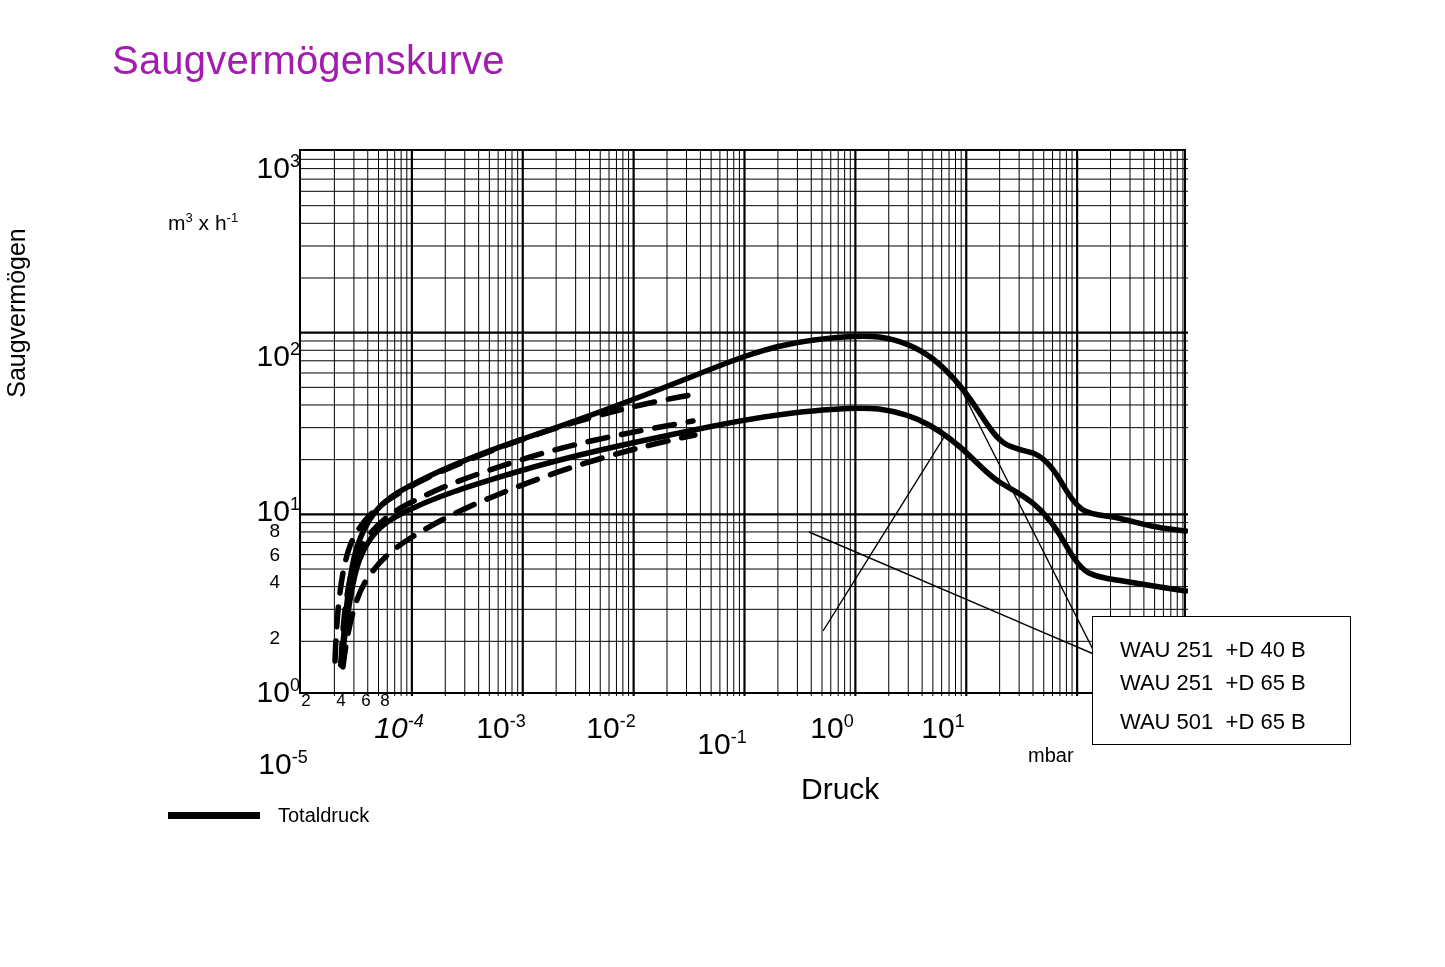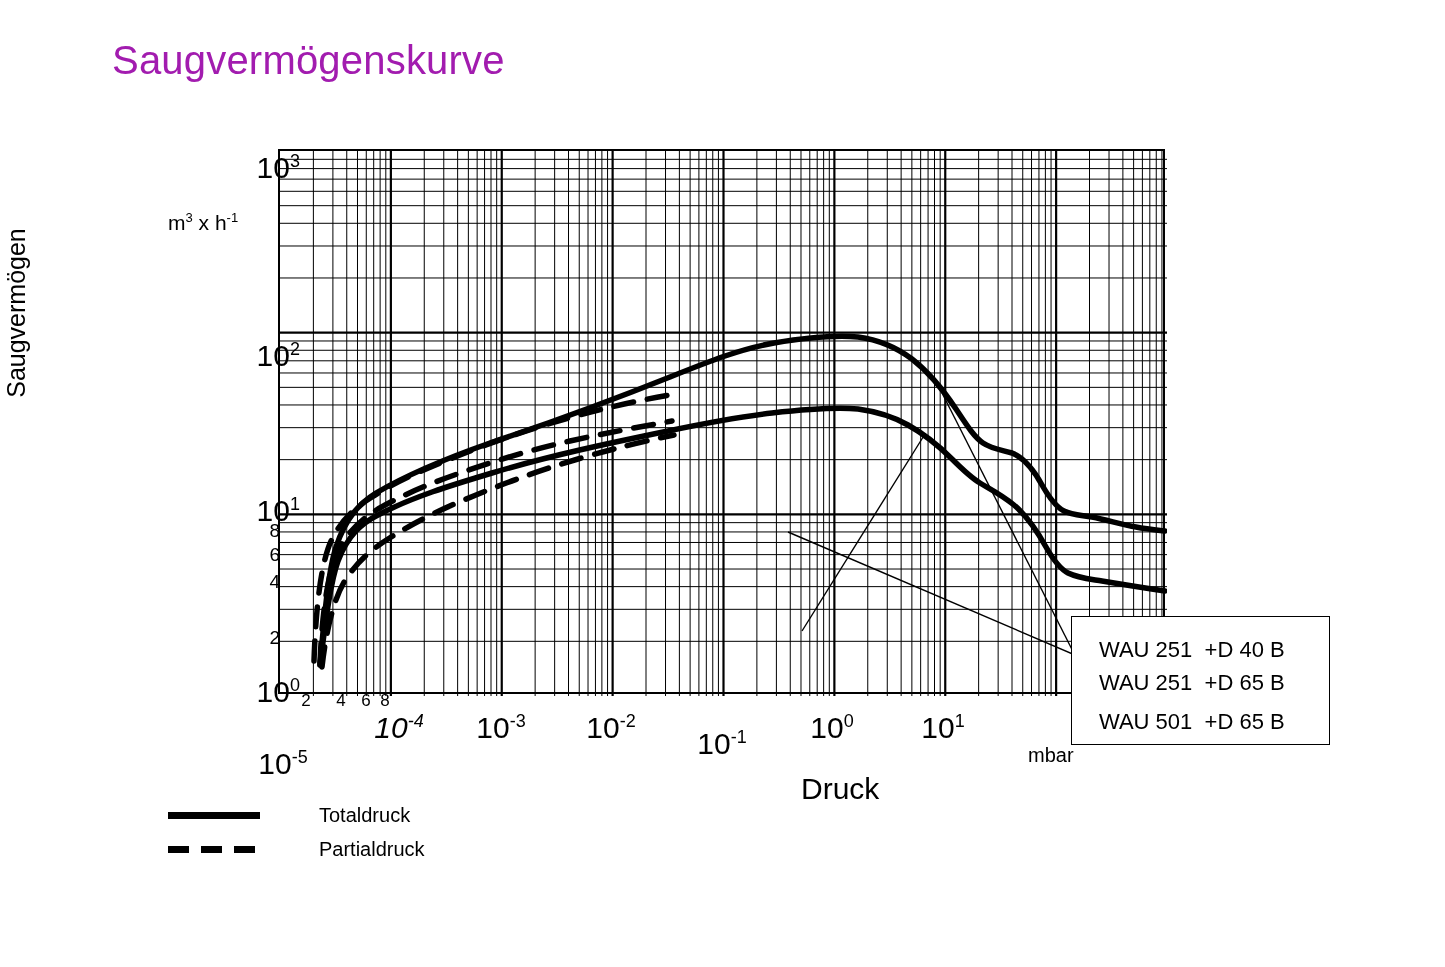--- a/index.html
+++ b/index.html
@@ -20,21 +20,21 @@
     left: 112px;
     top: 38px;
     font-size: 40px;
     font-weight: 400;
     letter-spacing: 0.2px;
     color: #a21caf;
   }
   
   #plot-area {
     position: absolute;
-    left: 278px;
+    left: 299px;
     top: 149px;
     width: 887px;
     height: 545px;
     border: 2.5px solid #000;
     box-sizing: border-box;
   }
   #plot-svg {
     position: absolute;
     left: 0;
     top: 0;
@@ -116,21 +116,20 @@
   #legend {
     position: absolute;
     left: 168px;
     top: 798px;
     width: 400px;
   }
   .legend-row {
     display: flex;
     align-items: center;
     height: 34px;
-    gap: 41px;
   }
   .legend-swatch {
     width: 92px;
     height: 7px;
     margin-right: 18px;
     flex: none;
   }
   .legend-swatch.solid { background: #000; }
   .legend-swatch.dashed {
     background: repeating-linear-gradient(to right, #000 0 21px, transparent 21px 33px);
@@ -360,18 +359,14 @@
       <div class="callout-line" style="top:53px;">WAU 251  +D 65 B</div>
       <div class="callout-line" style="top:92px;">WAU 501  +D 65 B</div>
     </div>
   </div>
 
   <div id="legend">
     <div class="legend-row">
       <div class="legend-swatch solid"></div>
       <div class="legend-label">Totaldruck</div>
     </div>
-    <div class="legend-row">
-      <div class="legend-swatch dashed"></div>
-      <div class="legend-label">Partialdruck</div>
-    </div>
   </div>
 </div>
 
 </body></html>

